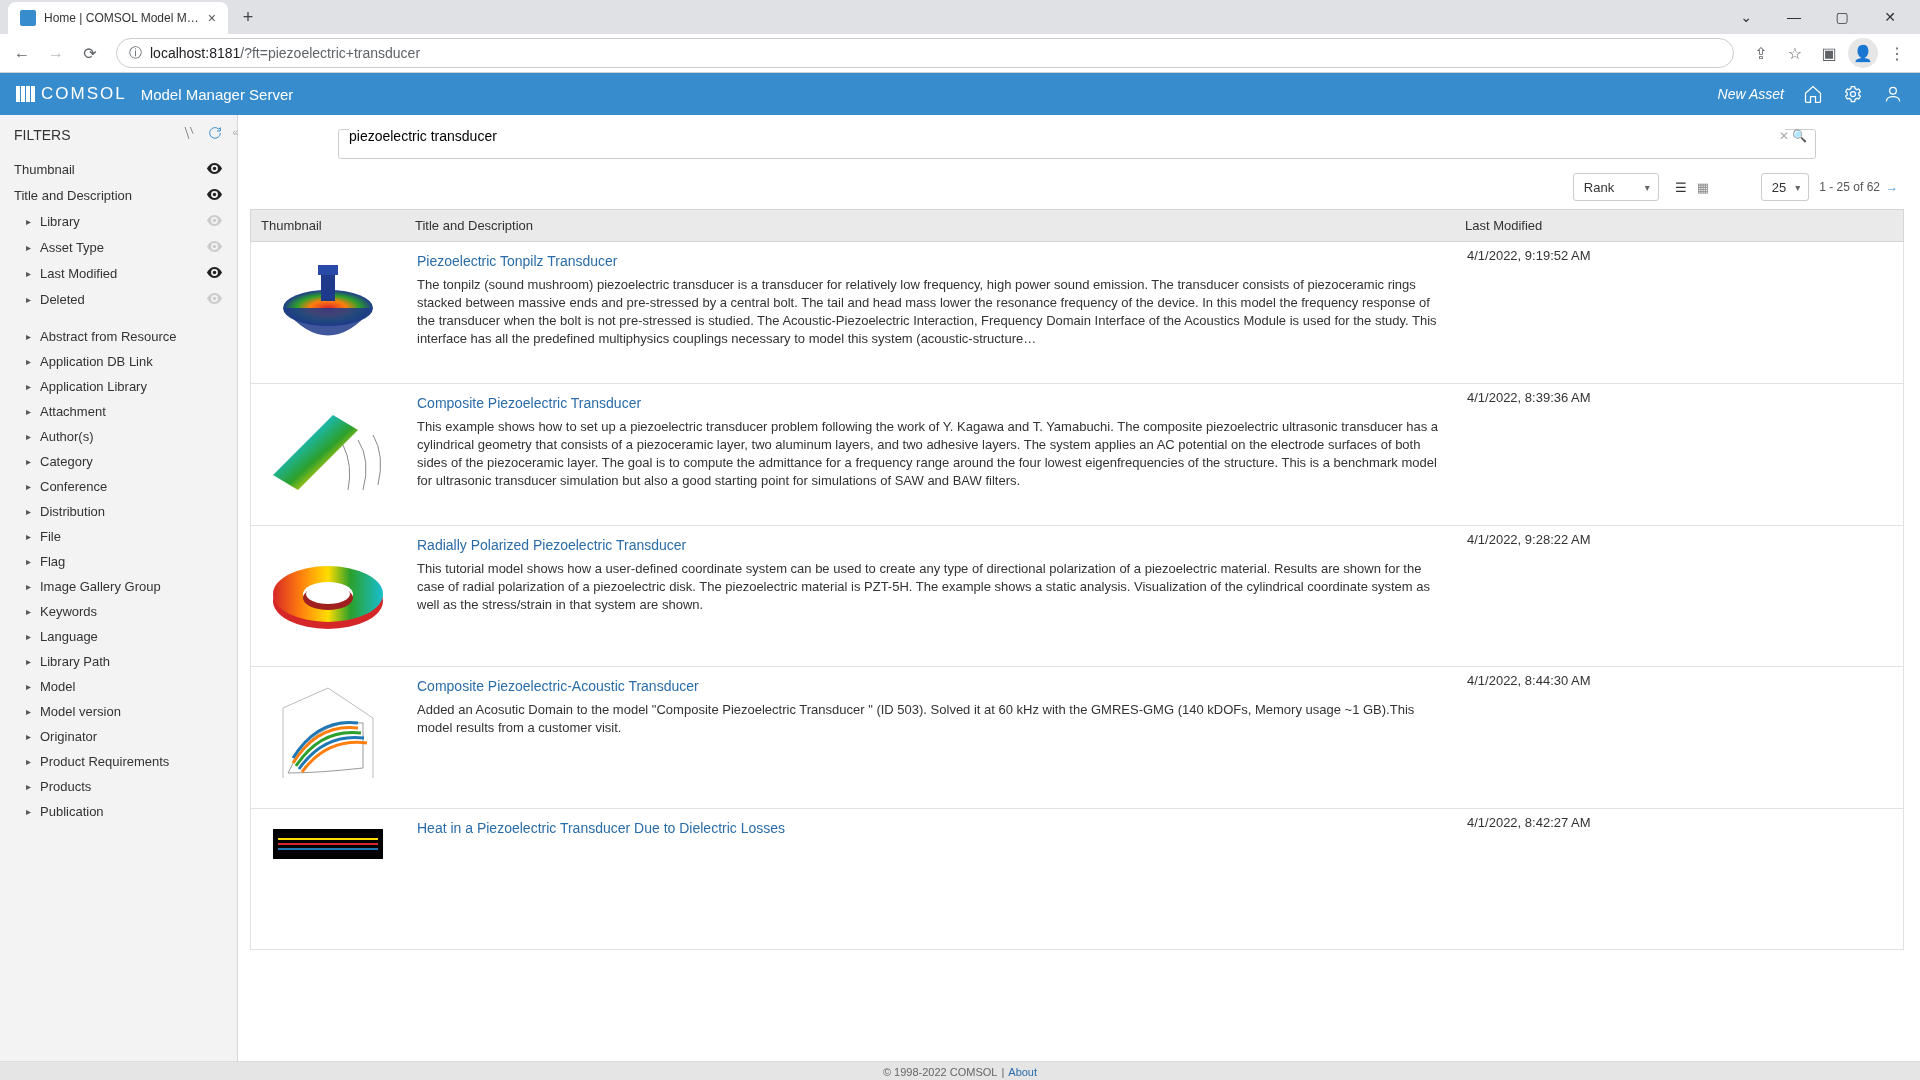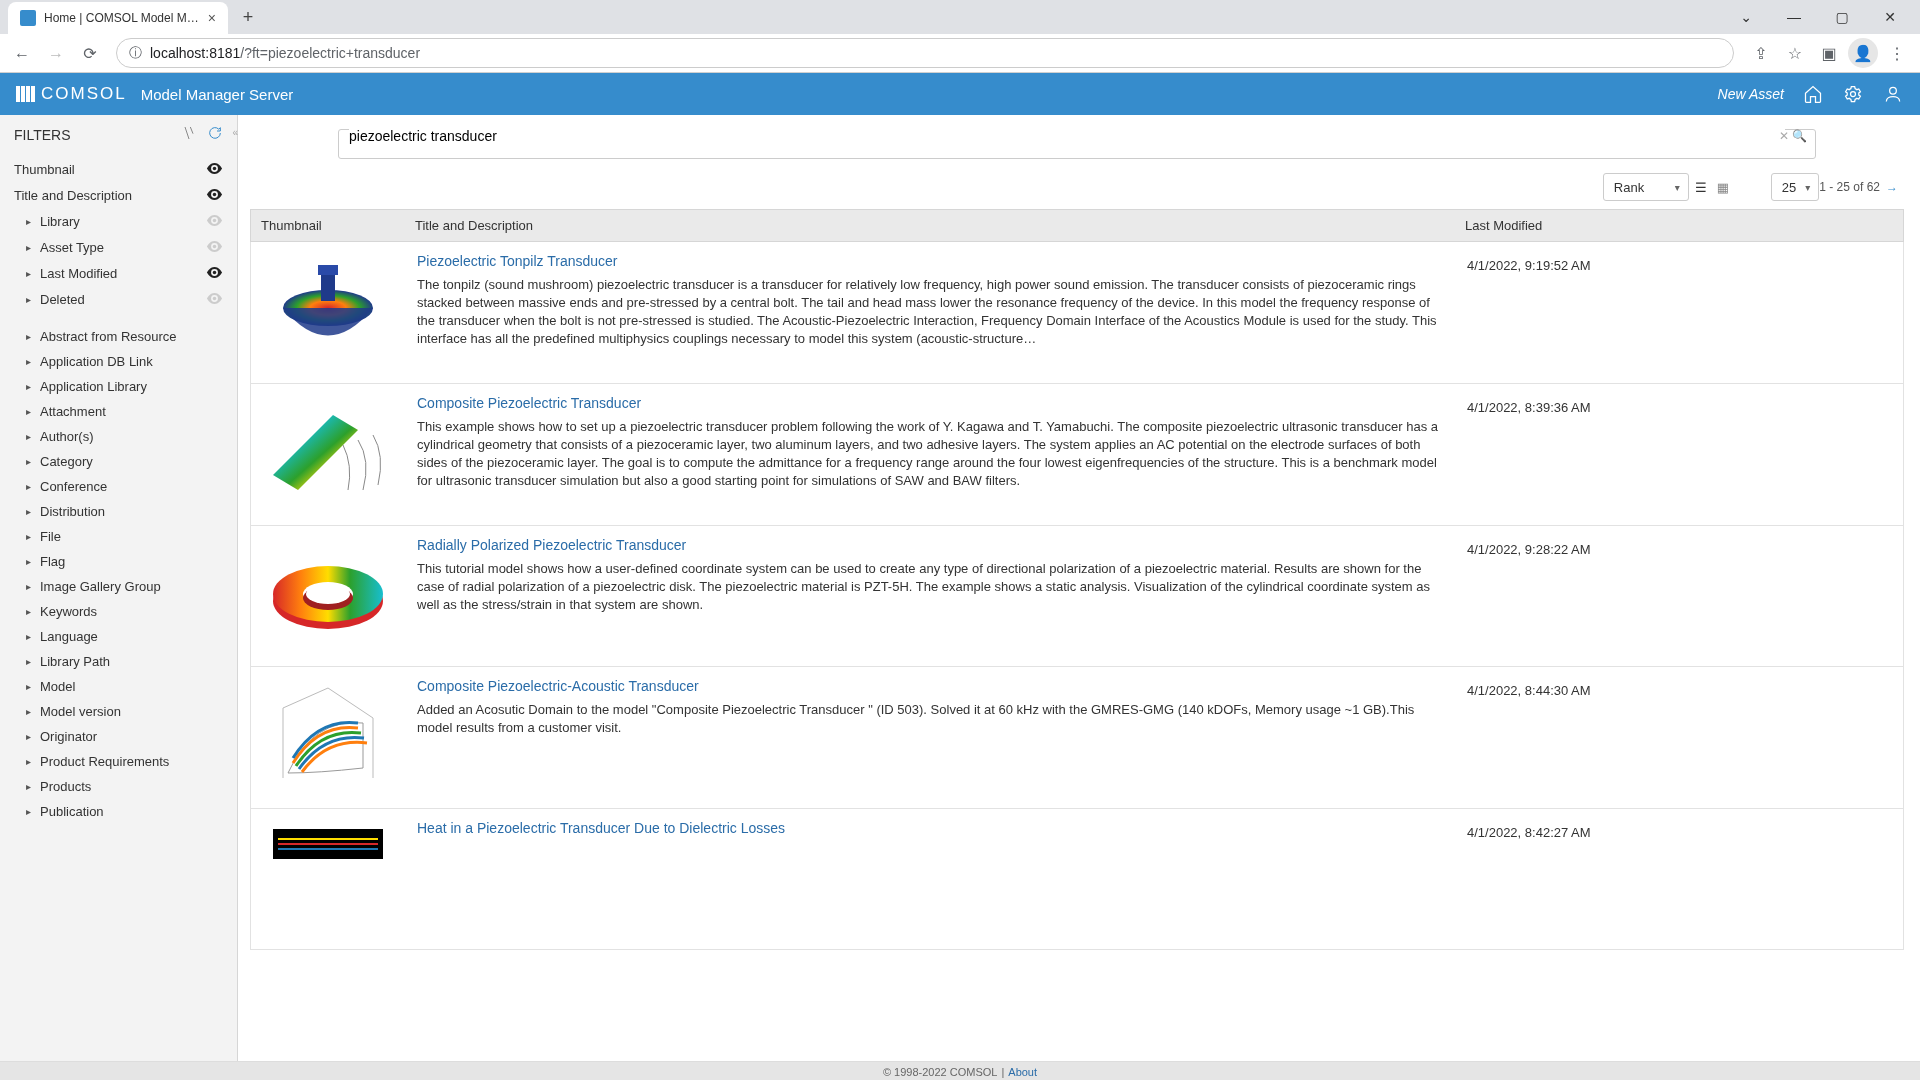--- a/index.html
+++ b/index.html
@@ -53,42 +53,42 @@
 .filter-item .eye.dim { color: #ccc; }
 .filter-gap { height: 12px; }
 
 
 .content { flex: 1; display: flex; flex-direction: column; overflow: hidden; padding: 0 4px 0 0; }
 .search-row { padding: 14px 100px 10px 100px; }
 .search-box { position: relative; border: 1px solid #ccc; border-radius: 3px; height: 30px; display: flex; align-items: center; padding: 0 30px 16px 10px; }
 .search-box input { border: none; outline: none; width: 100%; font-size: 14px; font-family: inherit; }
 .search-box .clear { position: absolute; right: 26px; color: #aaa; cursor: pointer; font-size: 12px; }
 .search-box .go { position: absolute; right: 8px; color: #888; cursor: pointer; font-size: 12px; }
-.toolbar-row { display: flex; align-items: center; justify-content: flex-end; padding: 4px 18px 8px; }
+.toolbar-row { display: flex; align-items: center; justify-content: flex-end; gap: 10px; padding: 4px 18px 8px; }
 .sort-dd { border: 1px solid #ccc; border-radius: 3px; height: 28px; padding: 0 22px 0 10px; display: flex; align-items: center; font-size: 13px; position: relative; cursor: pointer; min-width: 86px; }
 .sort-dd::after { content: "▾"; position: absolute; right: 8px; color: #666; font-size: 10px; }
 .view-icons { display: flex; border: 1px solid transparent; }
 .view-icons span { width: 22px; height: 22px; display: flex; align-items: center; justify-content: center; color: #888; cursor: pointer; }
 .view-icons span.active { color: #333; }
 .range-label { font-size: 12px; color: #555; display: flex; align-items: flex-end; gap: 6px; }
 .range-label .next { color: #368ccc; cursor: pointer; }
 
 
 .results { flex: 1; overflow-y: auto; margin: 0 12px; }
 .results-header { display: flex; background: #eaeaea; border: 1px solid #d6d6d6; font-size: 13px; color: #333; }
 .results-header > div { padding: 8px 10px; }
 .col-thumb { width: 154px; }
 .col-title { flex: 1; }
 .col-mod { width: 448px; }
 .result-row { display: flex; border: 1px solid #e2e2e2; border-top: none; min-height: 142px; }
 .result-row .col-thumb { display: flex; align-items: center; justify-content: center; padding: 10px; }
 .result-row .col-title { padding: 10px 12px; font-size: 13px; line-height: 1.4; }
 .result-row .col-title .title-link { color: #2a6ca8; font-size: 14px; cursor: pointer; display: block; margin-bottom: 4px; }
 .result-row .col-title .desc { color: #333; }
-.result-row .col-mod { padding: 16px 12px; font-size: 13px; color: #333; }
+.result-row .col-mod { padding: 6px 12px; font-size: 13px; color: #333; }
 .thumb-svg { width: 130px; height: 120px; }
 
 
 .footer { height: 20px; background: #e5e5e5; border-top: 1px solid #ddd; display: flex; align-items: center; justify-content: center; font-size: 11px; color: #666; gap: 4px; }
 .footer a { color: #2a6ca8; cursor: pointer; }
 </style>
 </head>
 <body>
 
 <div class="browser-chrome">

